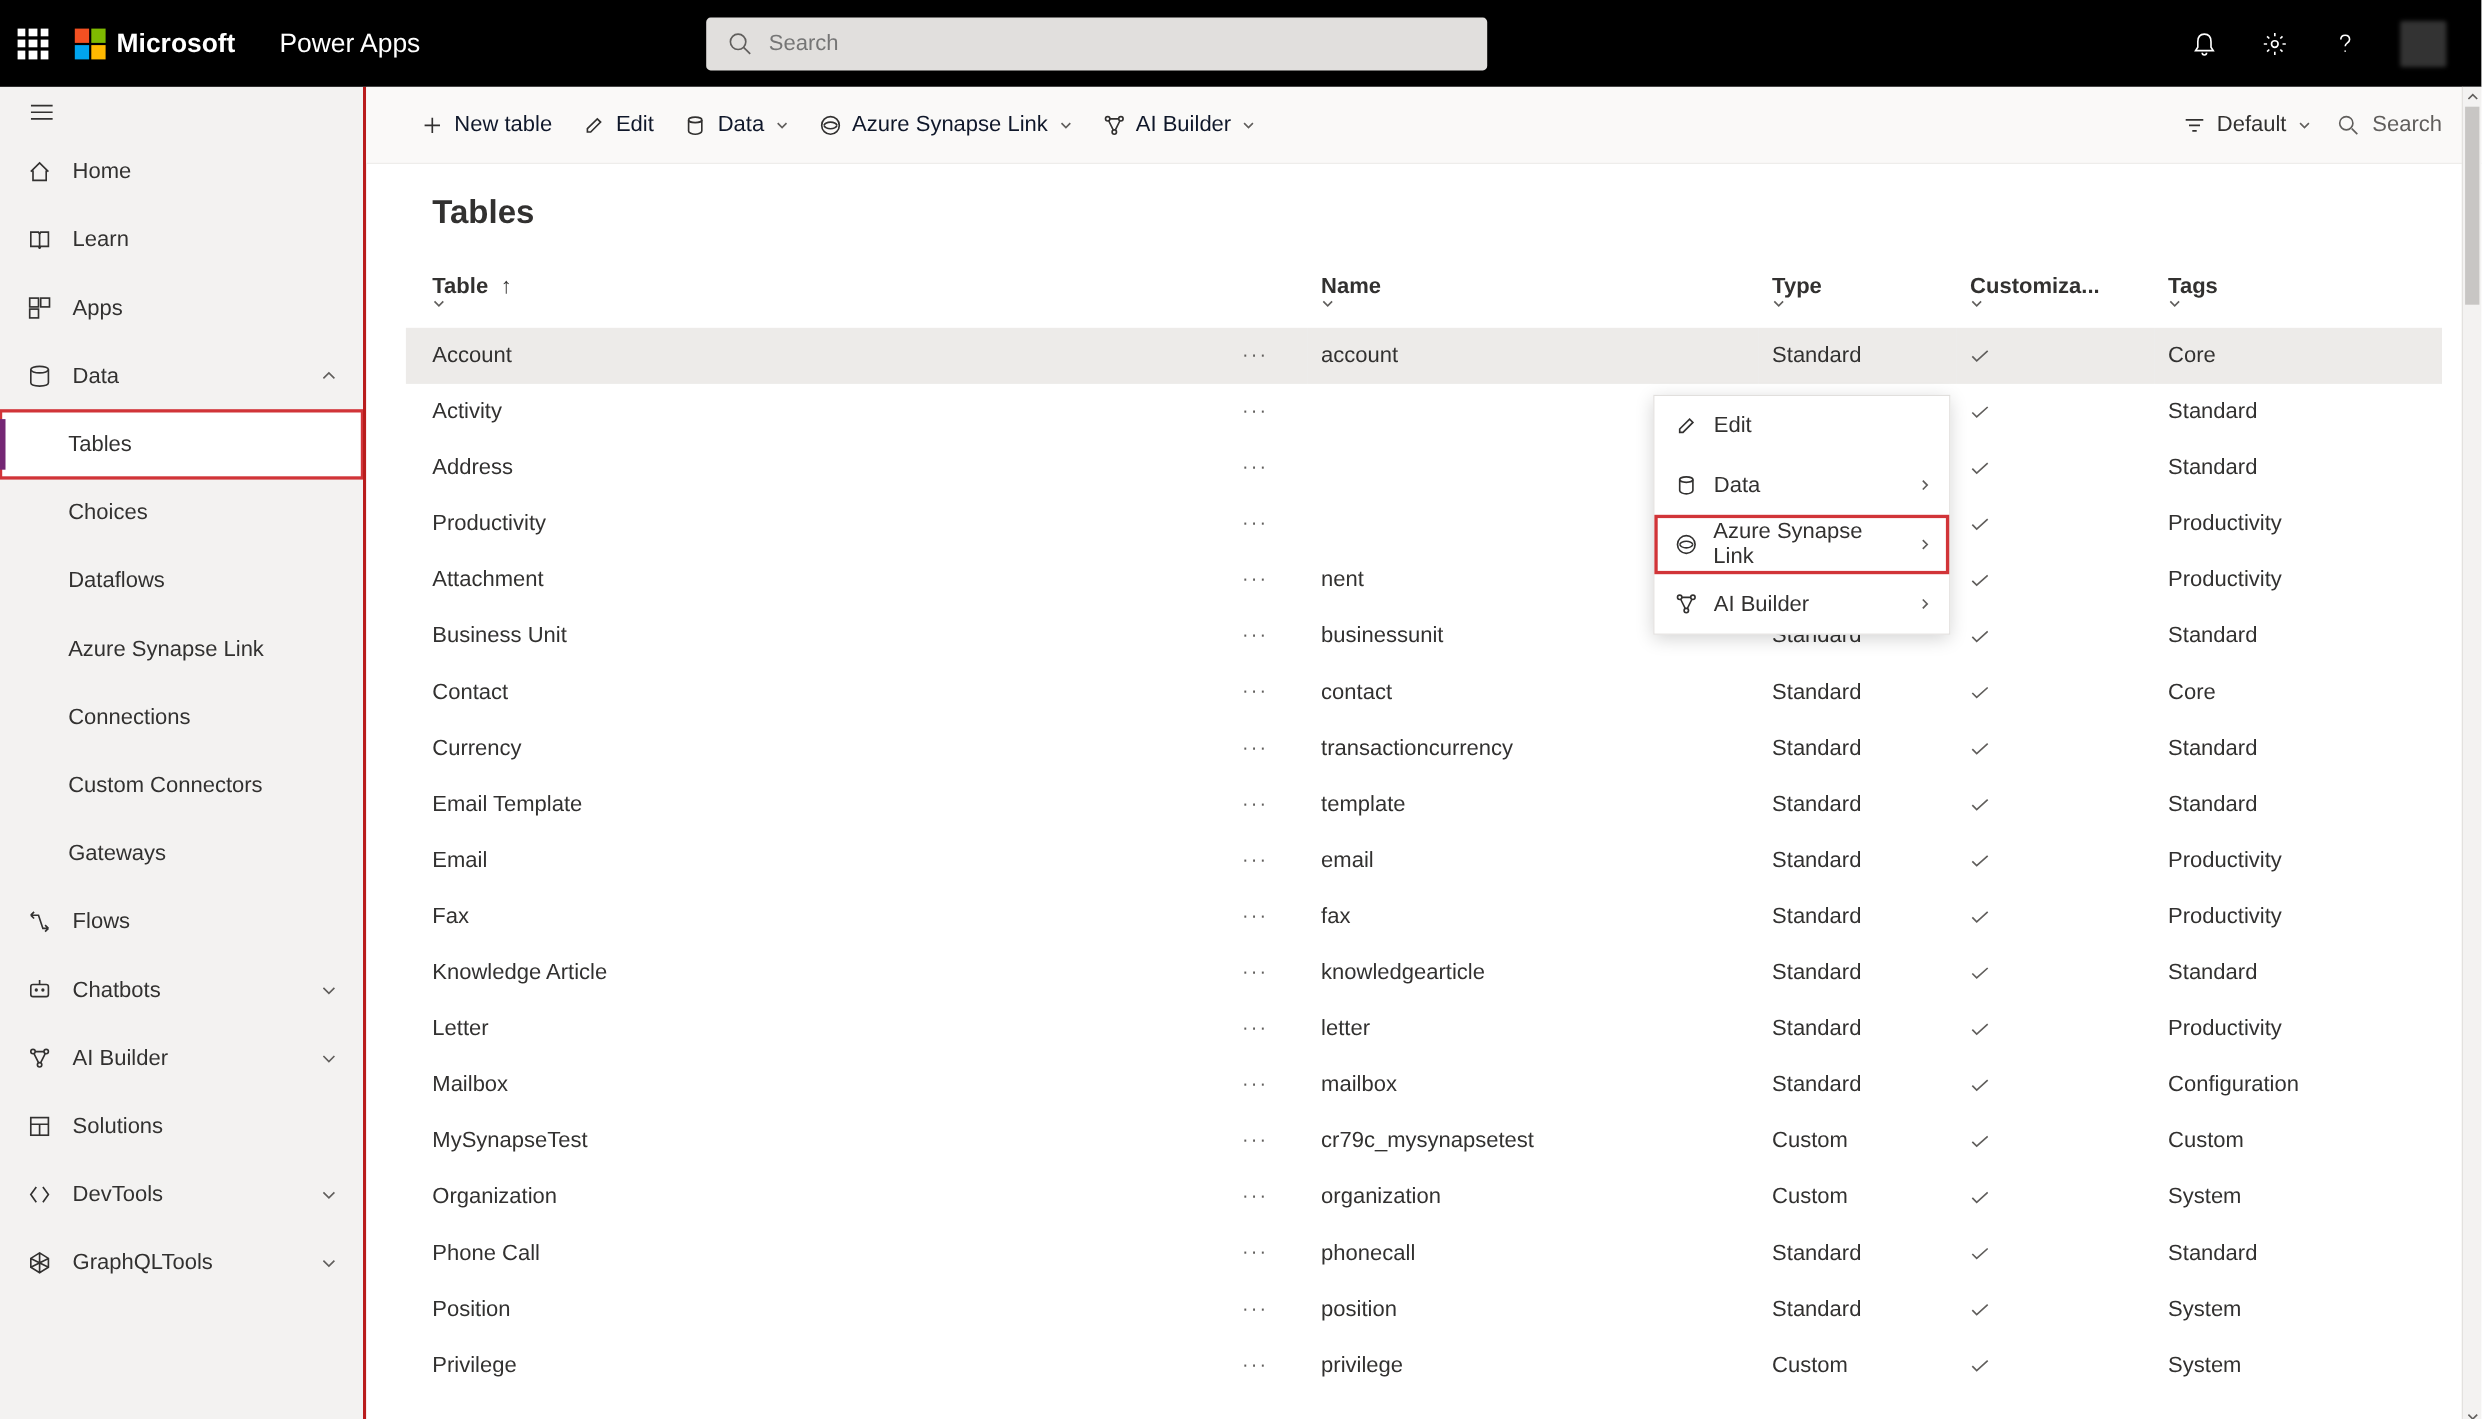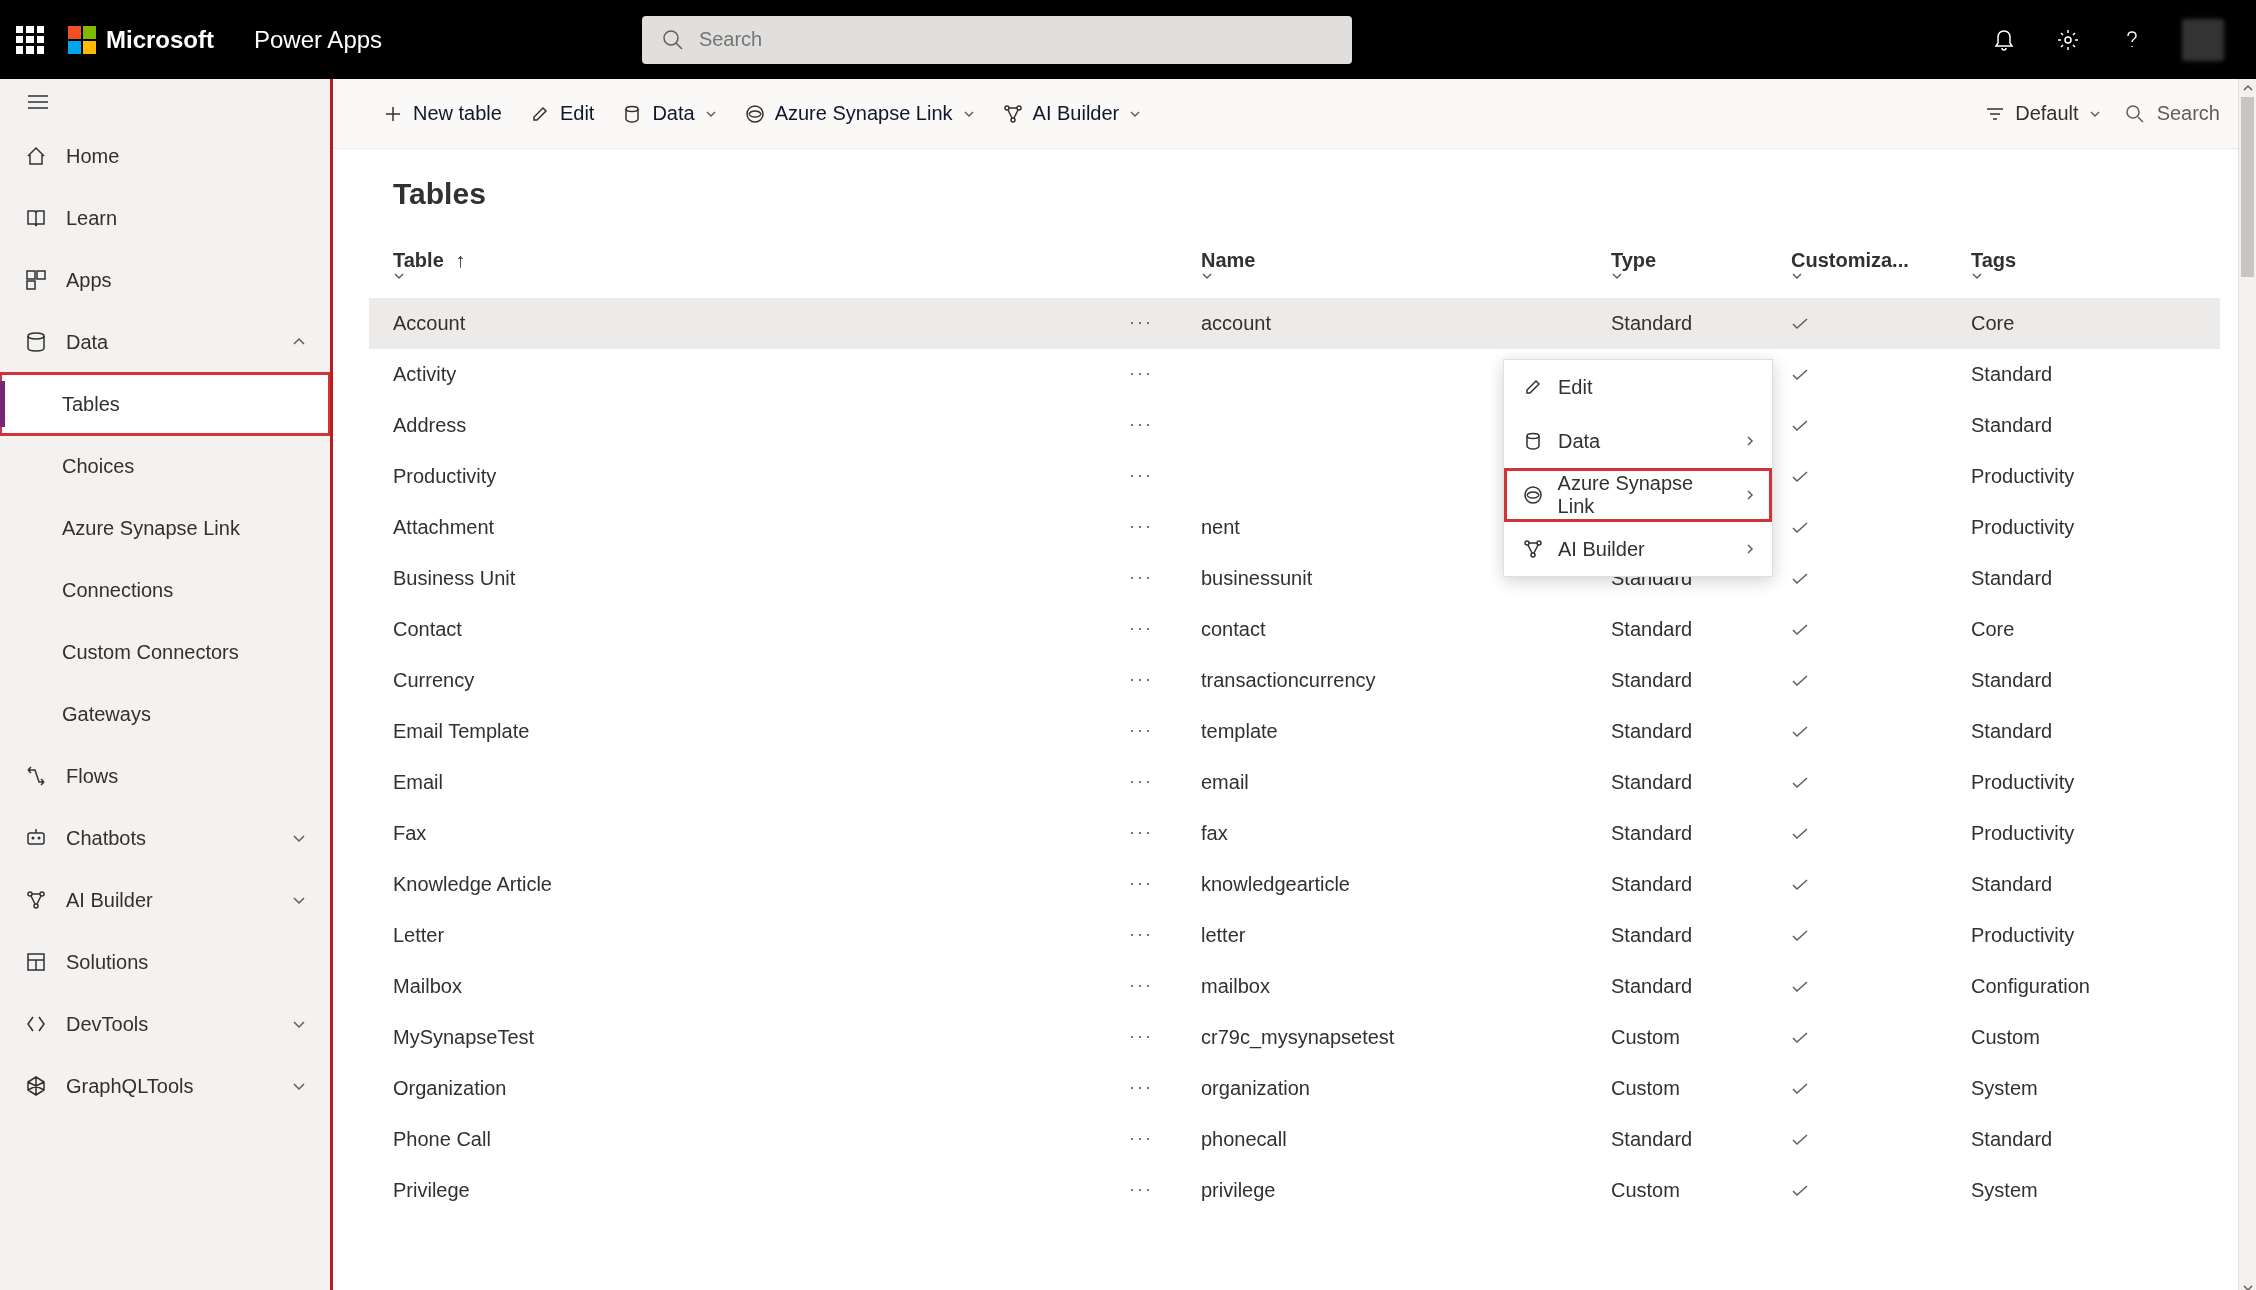--- a/index.html
+++ b/index.html
@@ -186,20 +186,23 @@
           <svg width="14" height="10">
             <path d="M2 7 L7 2 L12 7" class="stroke-g"></path>
           </svg>
         </span>
     </div>
     <div class="nav-item child selected highlighted">
       <span class="label">Tables</span>
     </div>
     <div class="nav-item child">
       <span class="label">Choices</span>
+    </div>
+    <div class="nav-item child">
+      <span class="label">Dataflows</span>
     </div>
     <div class="nav-item child">
       <span class="label">Azure Synapse Link</span>
     </div>
     <div class="nav-item child">
       <span class="label">Connections</span>
     </div>
     <div class="nav-item child">
       <span class="label">Custom Connectors</span>
     </div>
@@ -593,20 +596,31 @@
               <td class="col-name">phonecall</td>
               <td class="col-type">Standard</td>
               <td class="col-cust">
                 <svg width="18" height="14">
                   <path d="M2 7 L6 11 L16 2" class="stroke-g"></path>
                 </svg>
               </td>
               <td class="col-tags">Standard</td>
             </tr>
             <tr class="row">
+              <td class="col-table"><span>Position</span><span class="ellip" style="float: right; margin-right: 20px;">···</span></td>
+              <td class="col-name">position</td>
+              <td class="col-type">Standard</td>
+              <td class="col-cust">
+                <svg width="18" height="14">
+                  <path d="M2 7 L6 11 L16 2" class="stroke-g"></path>
+                </svg>
+              </td>
+              <td class="col-tags">System</td>
+            </tr>
+            <tr class="row">
               <td class="col-table"><span>Privilege</span><span class="ellip" style="float: right; margin-right: 20px;">···</span></td>
               <td class="col-name">privilege</td>
               <td class="col-type">Custom</td>
               <td class="col-cust">
                 <svg width="18" height="14">
                   <path d="M2 7 L6 11 L16 2" class="stroke-g"></path>
                 </svg>
               </td>
               <td class="col-tags">System</td>
             </tr>

